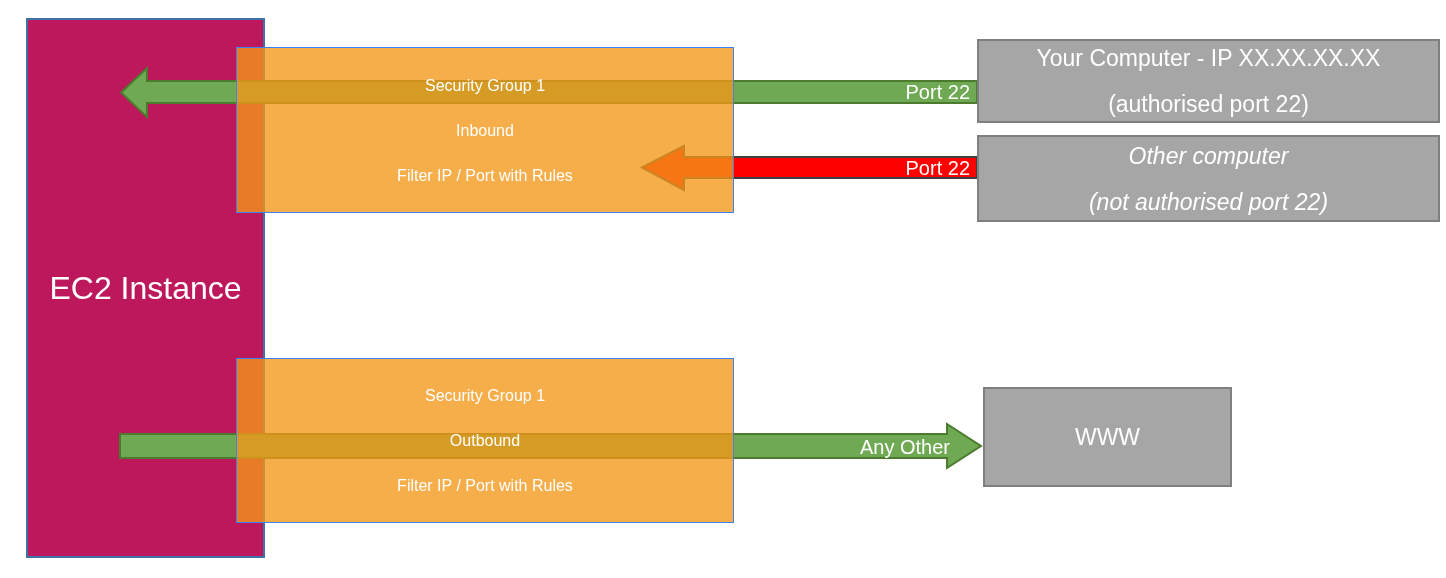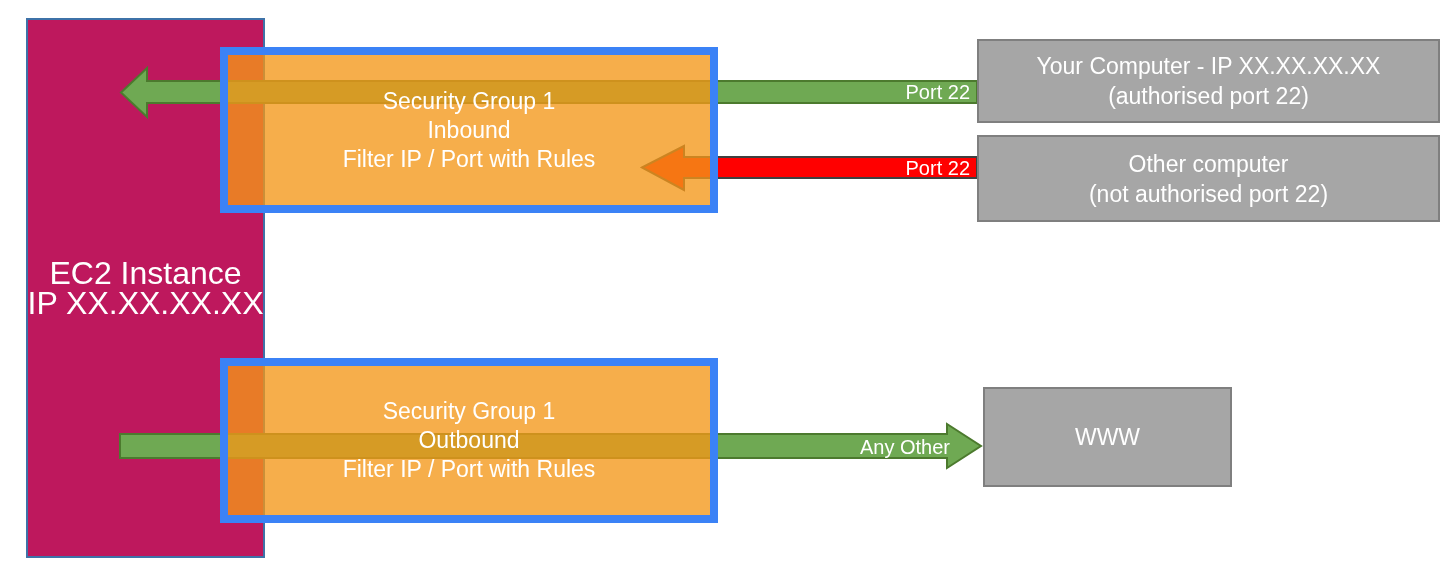--- a/index.html
+++ b/index.html
@@ -13,20 +13,21 @@
   }
   .box {
     position: absolute;
     box-sizing: border-box;
     display: flex;
     flex-direction: column;
     align-items: center;
     justify-content: center;
     text-align: center;
     color: #ffffff;
+    gap: 16px;
   }
   .box span { display: block; white-space: nowrap; }
 
   .blue-box {
     left: 26px; top: 18px; width: 239px; height: 540px;
     background: #be185d;
     border: 2px solid #3E72A8;
     z-index: 1;
     font-size: 32px; line-height: 30px;
   }
@@ -34,28 +35,28 @@
     position: absolute; left: 0; top: 0;
     z-index: 2;
   }
   .gray-box {
     background: #A6A6A6;
     border: 2px solid #7F7F7F;
     z-index: 3;
     font-size: 23px; line-height: 30px;
   }
   .gray-box.your-computer { left: 977px; top: 39px;  width: 463px; height: 84px; }
-  .gray-box.other-computer{ left: 977px; top: 135px; width: 463px; height: 87px; }
+  .gray-box.other-computer{ left: 977px; top: 135px; width: 463px; height: 87px; font-style: italic; }
   .gray-box.www           { left: 983px; top: 387px; width: 249px; height: 100px; }
 
   .orange-box {
     background: rgba(244, 151, 24, 0.78);
-    border: 8px solid #3b82f6;
+    border: 1px solid #3b82f6;
     z-index: 4;
-    font-size: 23px; line-height: 29px;
+    font-size: 16px; line-height: 29px; margin-left: 16px;
   }
   .orange-box.inbound  { left: 220px; top: 47px;  width: 498px; height: 166px; }
   .orange-box.outbound { left: 220px; top: 358px; width: 498px; height: 165px; }
 
   .arrow-label {
     position: absolute;
     z-index: 5;
     color: #ffffff;
     font-size: 20px;
     line-height: 26px;
@@ -67,21 +68,20 @@
   .arrow-label.port22-red   { left: 820px; top: 155px; }
   .arrow-label.anyport      { left: 800px; top: 434px; }
 </style>
 </head>
 <body>
 
 <div class="canvas">
 
   <div class="box blue-box">
     <span>EC2 Instance</span>
-    <span>IP XX.XX.XX.XX</span>
   </div>
 
   <svg class="arrows" width="1446" height="578" viewBox="0 0 1446 578">
     <polygon points="121,92.5 147,68 147,81 977,81 977,103 147,103 147,117" fill="#6FA953" stroke="#4C7A2E" stroke-width="2"></polygon>
     <polygon points="642,167.5 684,146 684,157 977,157 977,178 684,178 684,190" fill="#FF0000" stroke="#404040" stroke-width="2"></polygon>
     <polygon points="120,434 947,434 947,424 981,446 947,468 947,458 120,458" fill="#6FA953" stroke="#4C7A2E" stroke-width="2"></polygon>
   </svg>
 
   <div class="box gray-box your-computer">
     <span>Your Computer - IP XX.XX.XX.XX</span>

